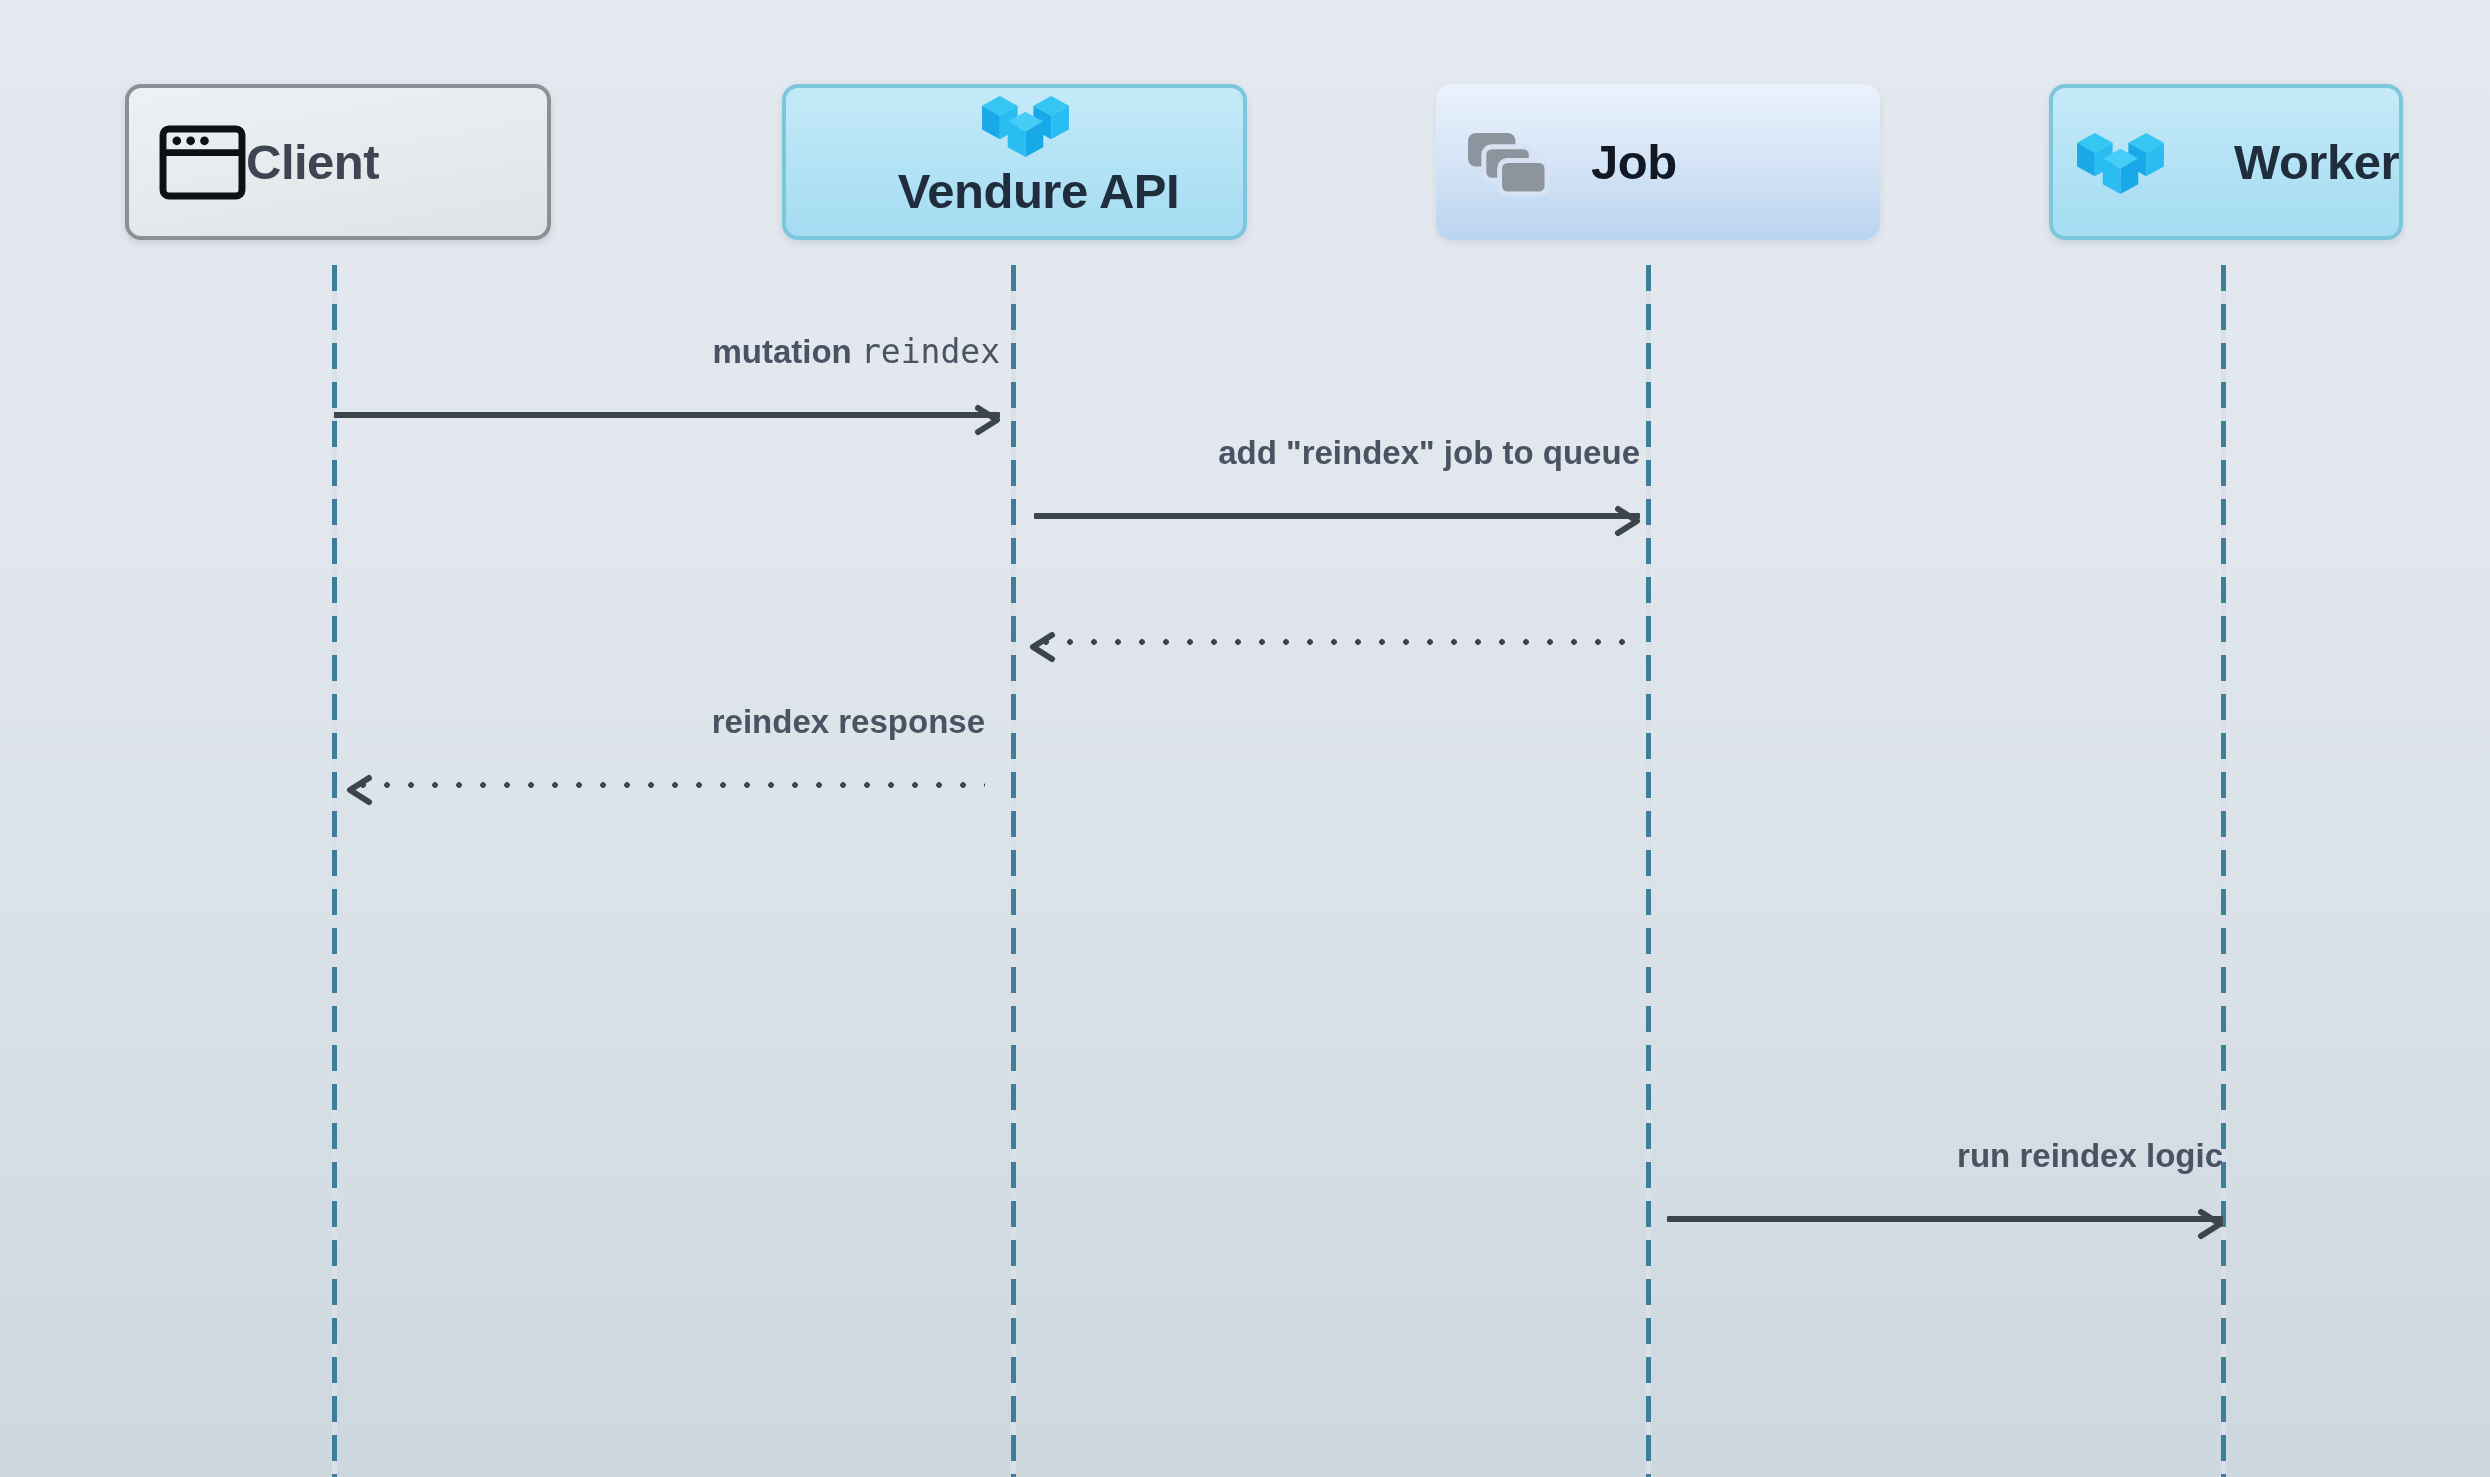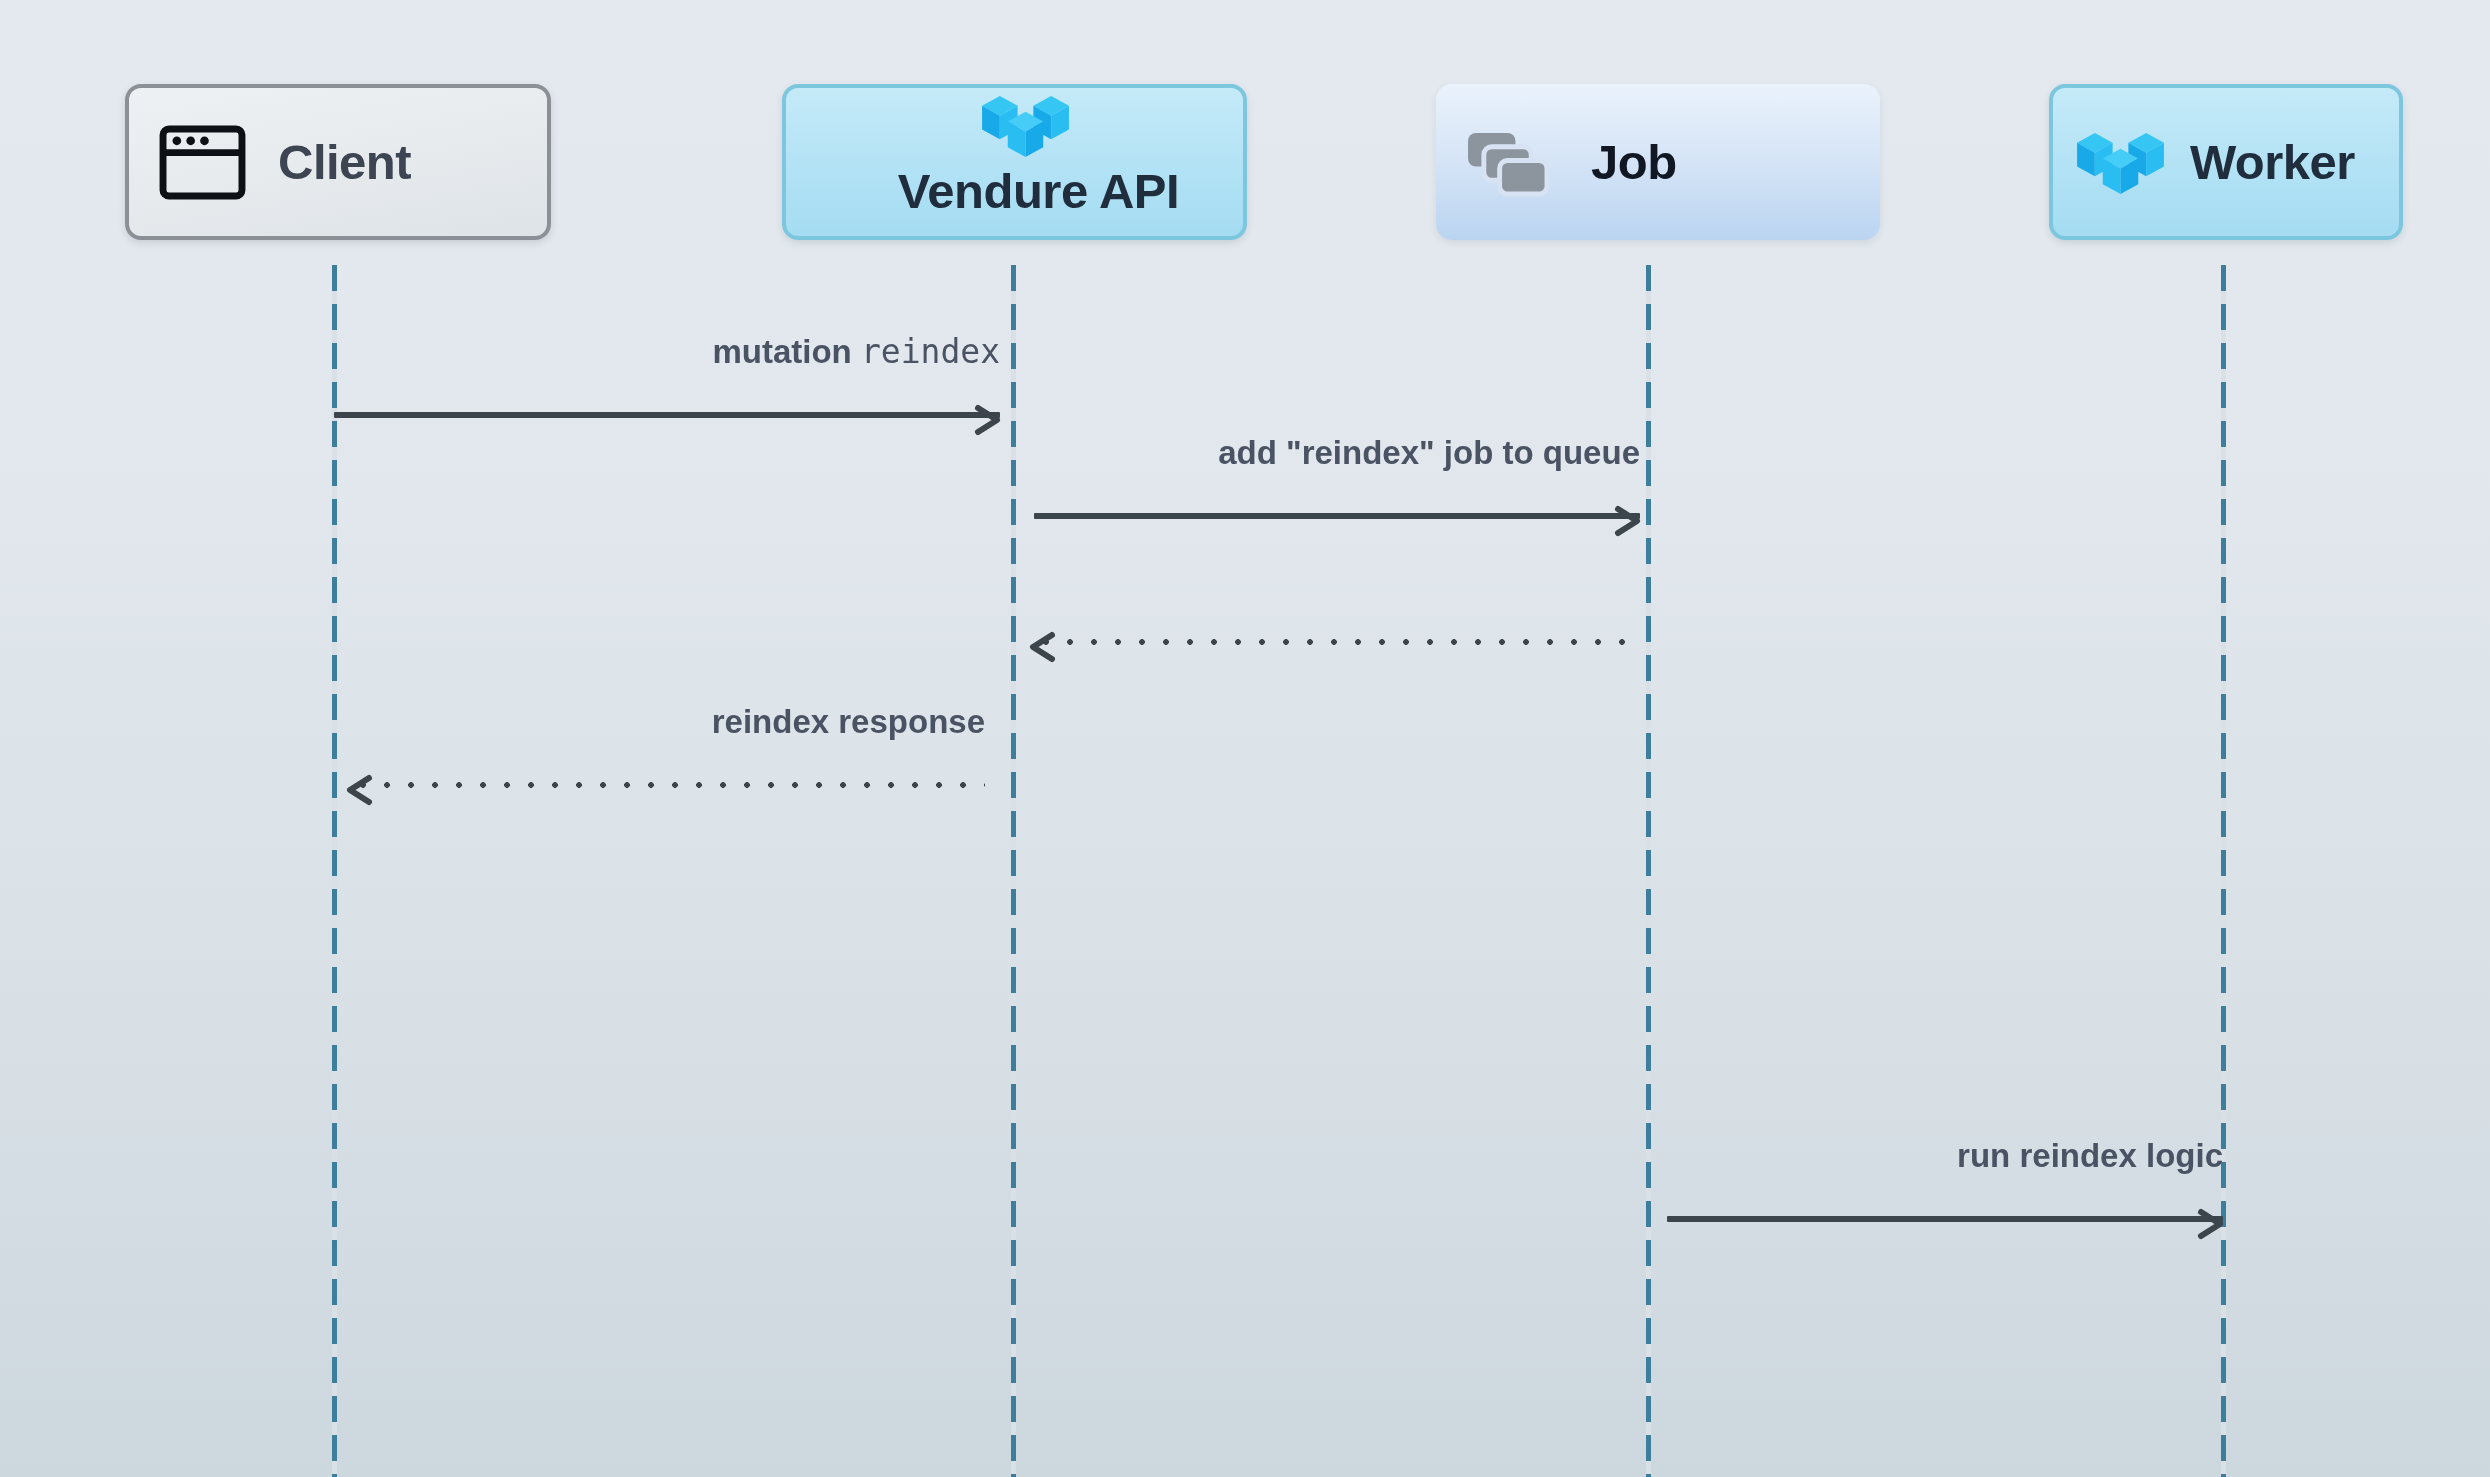--- a/index.html
+++ b/index.html
@@ -70,21 +70,21 @@
   }
 
   .participant.client {
     left: 125px;
     width: 426px;
     background: linear-gradient(170deg, #eef1f3 0%, #e6eaed 55%, #dde3e7 100%);
     border: 4px solid #8b9096;
     box-shadow: 0 3px 7px rgba(60,70,80,0.16);
     padding-left: 30px;
   }
-  .participant.client .p-label { color: #3c4551; margin-left: 32px; }
+  .participant.client .p-label { color: #3c4551; }
 
   .participant.vendure {
     left: 782px;
     width: 465px;
     background: linear-gradient(180deg, #c5eaf8 0%, #b2e2f5 55%, #a5dcf2 100%);
     border: 4px solid #7cc6de;
     box-shadow: 0 3px 7px rgba(60,90,110,0.15);
     padding-left: 22px;
     flex-direction: column;
   }
@@ -100,20 +100,21 @@
   }
   .participant.job .p-label { color: #111823; margin-left: 36px; }
 
   .participant.worker {
     left: 2049px;
     width: 354px;
     background: linear-gradient(180deg, #c5eaf8 0%, #b2e2f5 55%, #a5dcf2 100%);
     border: 4px solid #7cc6de;
     box-shadow: 0 3px 7px rgba(60,90,110,0.15);
     padding-left: 20px;
+    justify-content: space-between;
   }
   .participant.worker .p-label { color: #1f2d3d; margin-left: 22px; }
 
   
   .message {
     position: absolute;
     height: 91px;
   }
   .msg-label {
     position: absolute;

